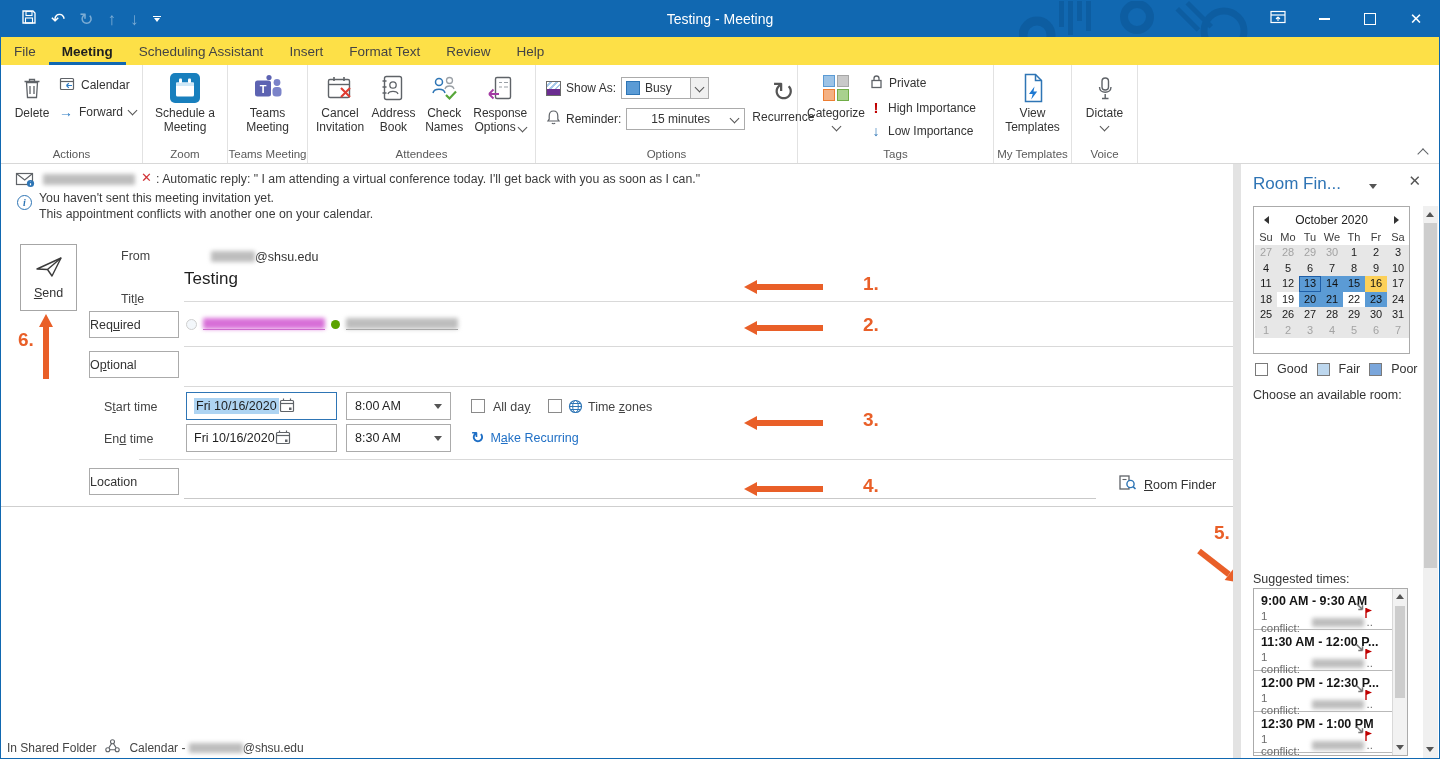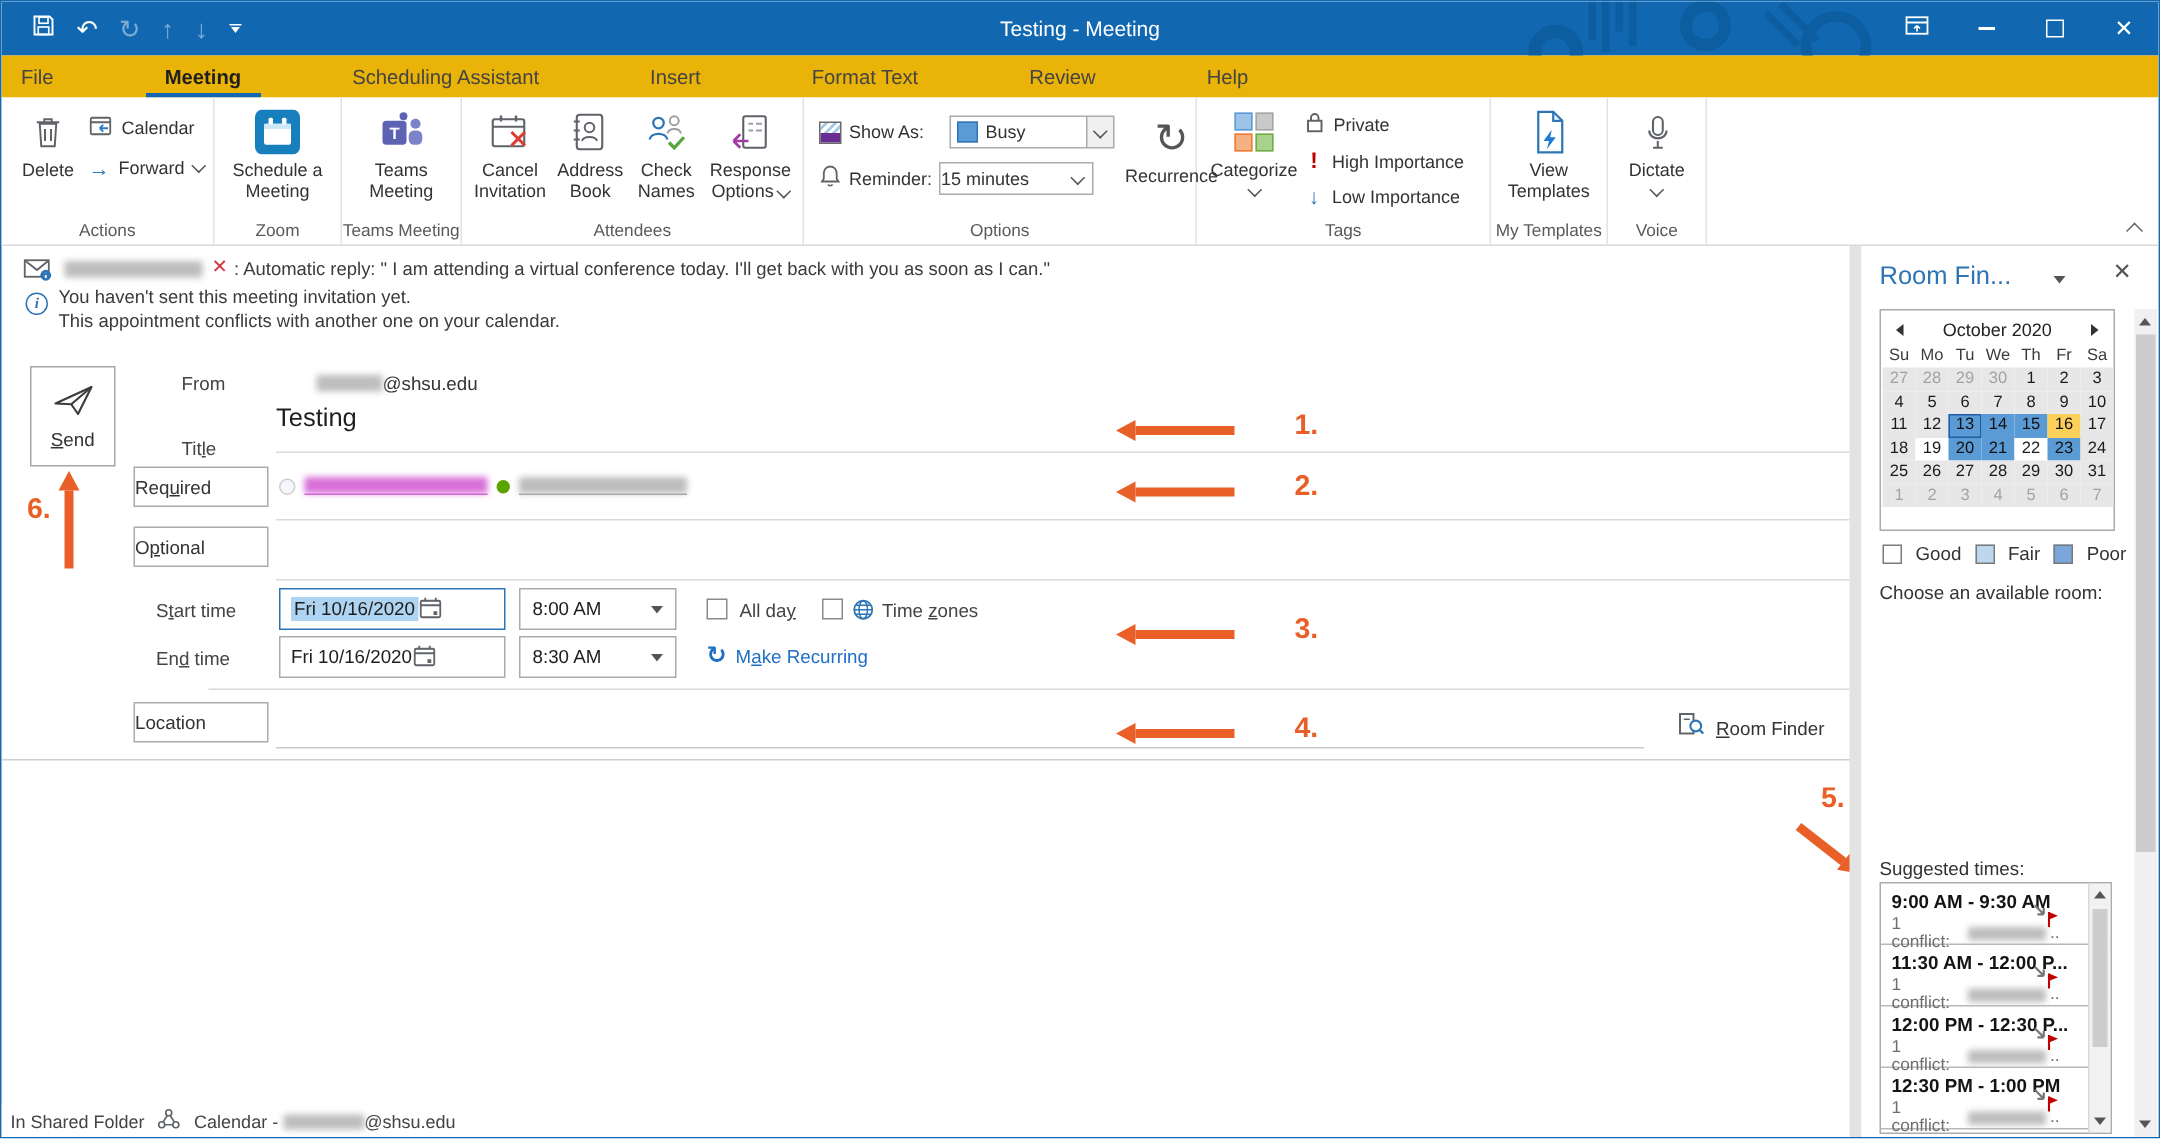--- a/index.html
+++ b/index.html
@@ -13,21 +13,21 @@
   .qat-dd{display:flex;flex-direction:column;align-items:center;gap:1px;}
   .qat-dd .bar{width:8px;height:1.5px;background:#fff;}
   #win-title{position:absolute;left:50%;transform:translateX(-50%);font-size:14px;color:#fff;white-space:nowrap;z-index:2;}
   #deco{position:absolute;right:180px;top:0;height:36px;z-index:1;opacity:.85;}
   .winbtns{position:absolute;right:0;top:0;display:flex;z-index:3;}
   .winbtn{width:46px;height:36px;display:flex;align-items:center;justify-content:center;}
   .minus{width:11px;height:1.5px;background:#fff;}
   .maxsq{width:10px;height:10px;border:1.2px solid #fff;}
   .closex{font-size:15px;color:#fff;}
   
-  #tabbar{position:absolute;left:0;top:36px;width:100%;height:28px;background:#eab308;display:flex;align-items:stretch;font-size:13.5px;color:#444;gap:48px;}
+  #tabbar{position:absolute;left:0;top:36px;width:100%;height:28px;background:#fde047;display:flex;align-items:stretch;font-size:13.5px;color:#444;}
   .tab{display:flex;align-items:center;padding:0 13px;cursor:default;}
   .tab.active{color:#1f1f1f;font-weight:700;box-shadow:inset 0 -3px 0 #1168b1;}
   #tellme{display:flex;align-items:center;gap:8px;margin-left:38px;color:#5f5f5f;}
   
   #ribbon{position:absolute;left:0;top:64px;width:100%;height:98px;background:#fff;border-bottom:1px solid #d8d8d8;display:flex;}
   .rgroup{display:flex;flex-direction:column;border-right:1px solid #e2e2e2;box-sizing:border-box;}
   .rgc{flex:1;display:flex;align-items:flex-start;padding:3px 4px 0;}
   .rgl{text-align:center;font-size:11.5px;color:#5a5a5a;padding:1px 0 3px;}
   .bigbtn{display:flex;flex-direction:column;align-items:center;text-align:center;font-size:12px;color:#333;line-height:1.18;padding:2px 3px 0;}
   .bigbtn .ic{height:36px;display:flex;align-items:center;justify-content:center;}
@@ -314,35 +314,35 @@
       </div>
       <div class="rgl">Attendees</div>
     </div>
 
     <div class="rgroup" style="width:262px;">
       <div class="rgc">
         <div class="optcol" style="margin-left:6px;">
           <div class="optrow">
             <span class="swatch"></span>
             <span>Show As:</span>
-            <span class="rsel" style="width:110px;margin-left:12px;">
+            <span class="rsel" style="width:88px;">
               <span class="busysq"></span>
               <span style="margin-left:5px;">Busy</span>
               <span class="dd">
                   <span class="chev" style="margin-top:-2px;"></span>
                 </span>
             </span>
           </div>
           <div class="optrow">
             <span><svg width="15" height="17">
                   <path d="M7.5 2C4.5 2 3.2 4.6 3.2 7v3.2L2 12h11l-1.2-1.8V7C11.8 4.6 10.5 2 7.5 2z" fill="none" stroke="#5f6368" stroke-width="1.2"></path>
                   <path d="M6 14c.4 1 2.6 1 3 0" stroke="#5f6368" stroke-width="1.2" fill="none"></path>
                 </svg></span>
             <span>Reminder:</span>
-            <span class="rsel" style="width:103px;padding-left:0;">
+            <span class="rsel" style="width:119px;padding-left:24px;">
               <span>15 minutes</span>
               <span class="chev" style="margin-left:auto;margin-right:6px;margin-top:-2px;"></span>
             </span>
           </div>
         </div>
         <div class="bigbtn" style="width:66px;margin-left:4px;padding-top:6px;">
           <span class="ic recur-g">↻</span>
           <span>Recurrence</span>
         </div>
       </div>

